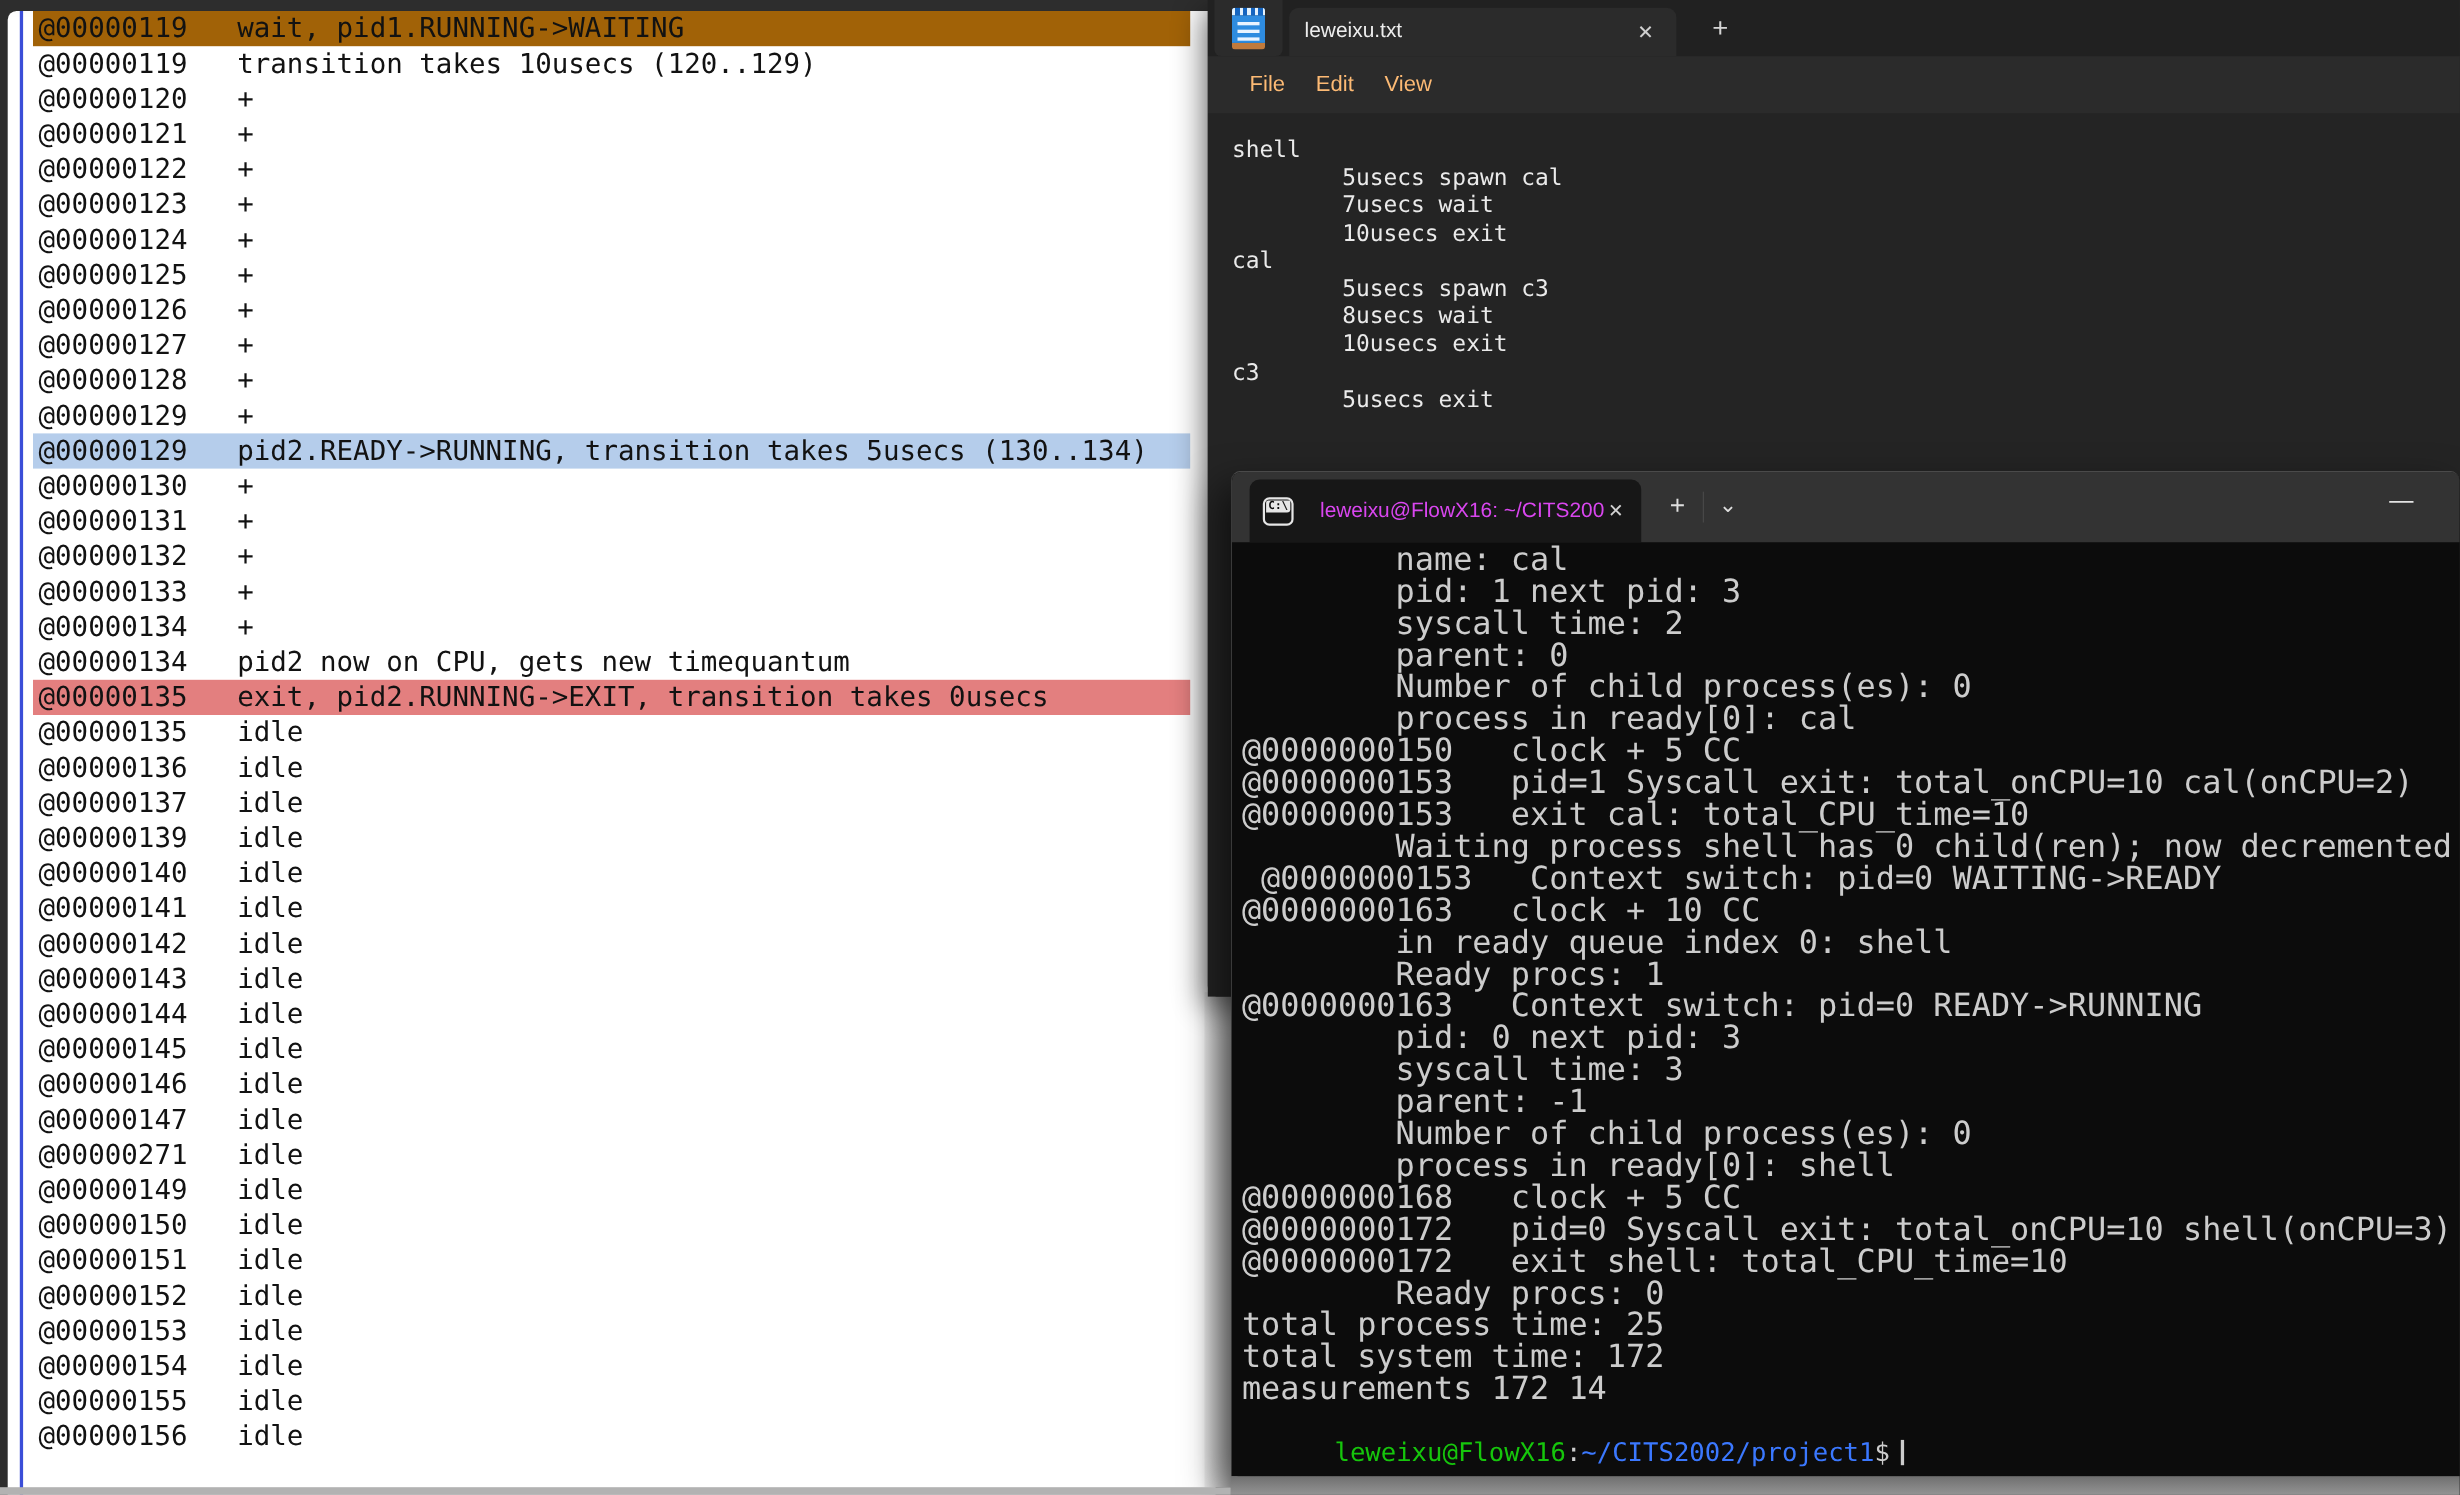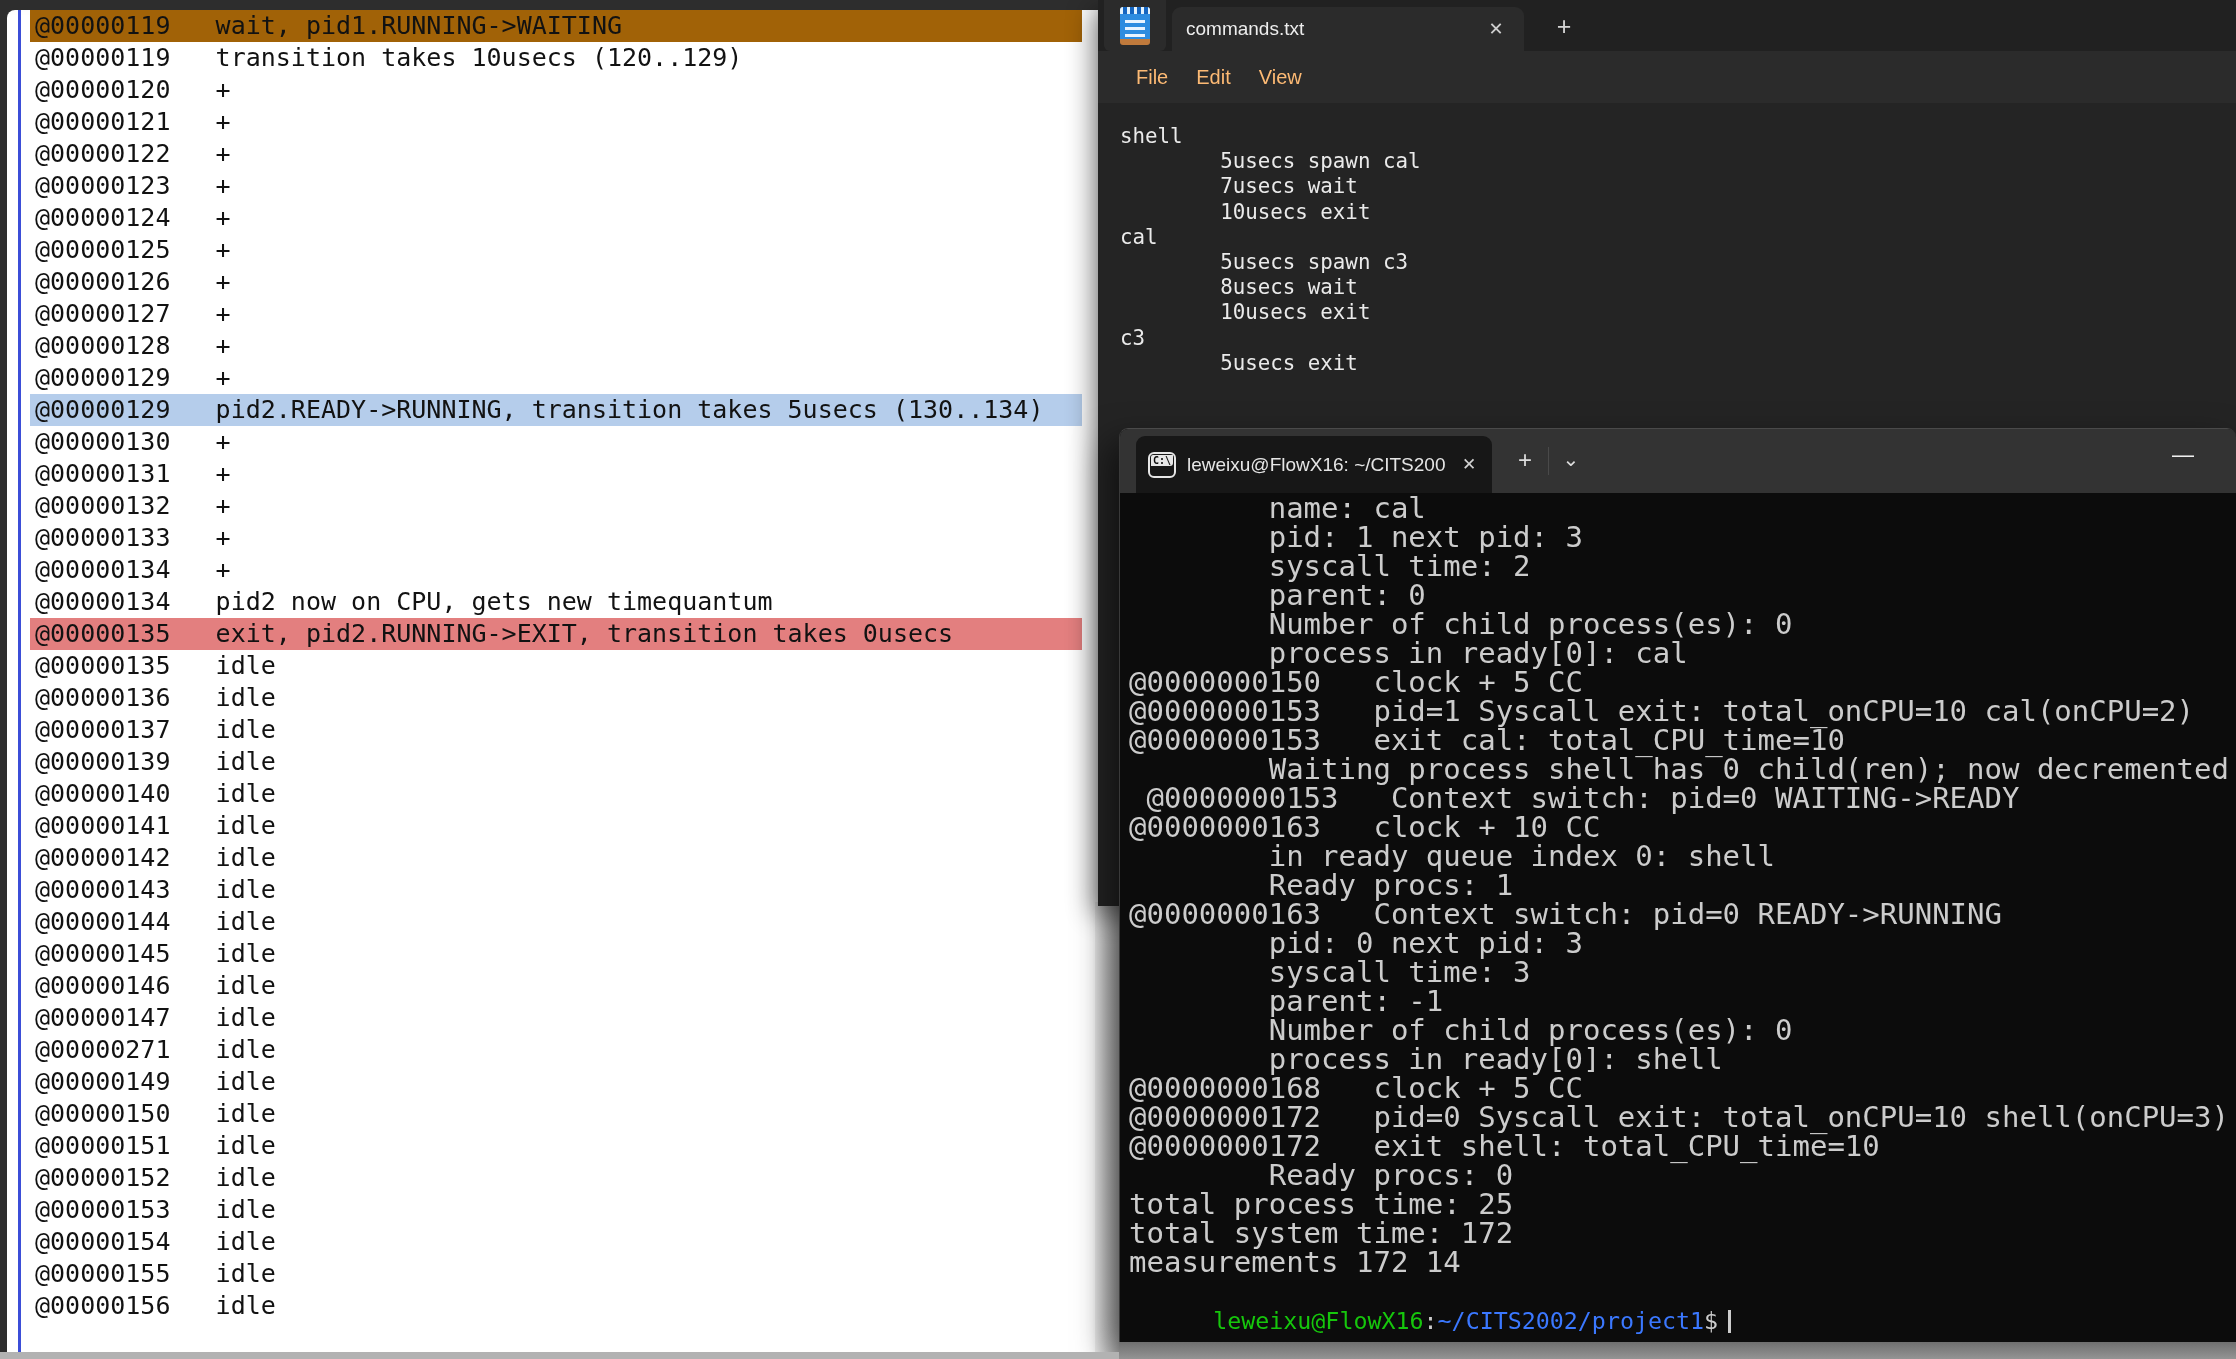--- a/index.html
+++ b/index.html
@@ -65,21 +65,21 @@
               box-shadow:-10px 14px 34px rgba(0,0,0,.55); }
   .t-tabbar { position:relative; height:64px; background:#333333; border-radius:8px 8px 0 0; }
   .t-tab { position:absolute; left:16px; top:7px; width:356px; height:57px;
            background:#171717; border-radius:9px 9px 0 0;
            display:flex; align-items:center; padding:0 12px; }
   .t-cmd-icon { width:28px; height:26px; border:2px solid #e6e6e6; border-radius:6px;
                 position:relative; flex:0 0 auto; }
   .t-cmd-icon span { position:absolute; left:1px; top:1px; font-size:10px; font-weight:bold;
                      color:#0c0c0c; background:#e6e6e6; border-radius:2px 0 3px 0;
                      padding:0 2px; font-family:"DejaVu Sans Mono",monospace; }
-  .t-tab-title { color:#e5e5e5; font-size:19px; margin-left:11px; white-space:nowrap;
+  .t-tab-title { color:#d946ef; font-size:19px; margin-left:24px; white-space:nowrap;
                  overflow:hidden; }
   .t-tab-close { position:absolute; right:10px; color:#d2d2d2; font-size:17px;
                  width:26px; height:26px; line-height:26px; text-align:center;
                  border-radius:5px; }
   .t-newtab { position:absolute; left:388px; top:16px; width:34px; height:32px;
               color:#dedede; font-size:24px; line-height:30px; text-align:center; }
   .t-divider { position:absolute; left:428px; top:18px; width:1px; height:28px; background:#4a4a4a; }
   .t-chevron { position:absolute; left:436px; top:14px; width:30px; height:32px;
                color:#dedede; font-size:20px; line-height:32px; text-align:center; }
   .t-minimize { position:absolute; left:1040px; top:6px; width:46px; height:40px;
@@ -200,21 +200,21 @@
         <div class="spine"></div>
         <div class="page">
             <i></i>
             <i></i>
             <i></i>
           </div>
         <div class="base"></div>
       </div>
     </div>
     <div class="np-tab">
-      <span class="np-tab-title">commands.txt</span>
+      <span class="np-tab-title">leweixu.txt</span>
       <span class="np-tab-close">✕</span>
     </div>
     <div class="np-newtab">+</div>
   </div>
   <div class="np-menubar">
 
       <span class="np-menu-item">File</span>
 
       <span class="np-menu-item">Edit</span>
 

